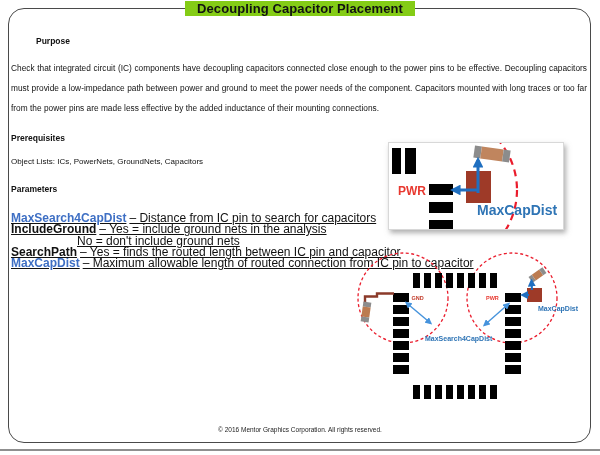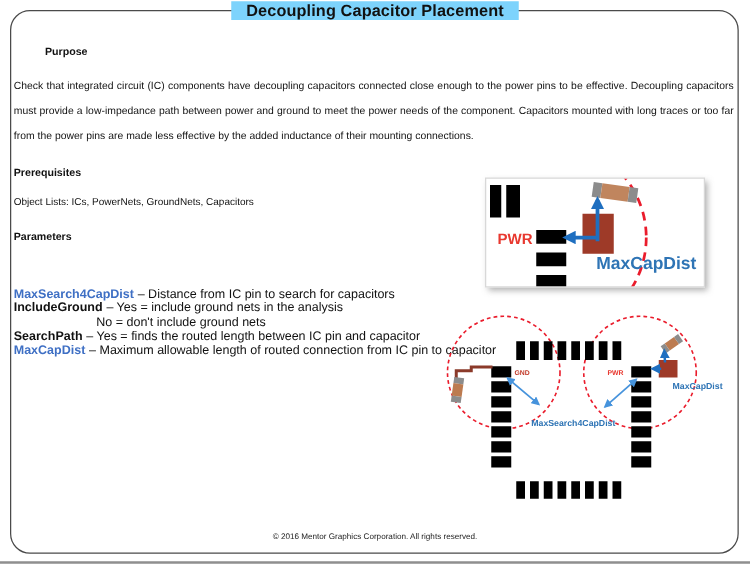--- a/index.html
+++ b/index.html
@@ -6,33 +6,33 @@
   .page {
     position:relative; width:600px; height:455px; background:#ffffff;
     font-family:"Liberation Sans", sans-serif; overflow:hidden; color:#111;
   }
   .frame {
     position:absolute; left:8px; top:8px; width:581px; height:433px;
     border:1.3px solid #4a4a4a; border-radius:16px; z-index:1;
   }
   .page-title {
     position:absolute; top:1px; left:50%; transform:translateX(-50%);
-    background:#7dd3fc; padding:0 12px; font-size:13px; font-weight:bold;
+    background:#84cc16; padding:0 12px; font-size:13px; font-weight:bold;
     white-space:nowrap; z-index:2; letter-spacing:0.1px;
   }
   .sec-h { position:absolute; left:11px; font-size:8.5px; font-weight:bold; z-index:2; }
   .purpose-h { top:36px;padding-left:25px; }
   .purpose-b {
     position:absolute; left:11px; top:58px; width:576px; font-size:8.3px;
     line-height:20px; text-align:justify; z-index:2; letter-spacing:0.02px;
   }
   .prereq-h { top:133px; }
   .prereq-b { position:absolute; left:11px; top:157px; font-size:8px; z-index:2; }
   .params-h { top:184px; }
-  .params { position:absolute; left:11px; top:230px; font-size:10px; line-height:11.3px; z-index:2; }
+  .params { position:absolute; left:11px; top:213px; font-size:12px; line-height:11.3px; z-index:2;text-decoration:underline; }
   .p-name-blue { color:#3E6FC4; font-weight:bold; margin-right:3px; }
   .p-name-bold { color:#111; font-weight:bold; margin-right:3px; }
   .ind-1 { padding-left:66px; }
   .ind-2 { padding-left:53px; }
   .panel {
     position:absolute; left:388px; top:142px; width:174px; height:86px;
     background:#fff; border:1px solid #d8d8d8;
     box-shadow:2px 3px 5px rgba(110,110,110,0.55); z-index:3;
   }
   .panel svg { display:block; }

